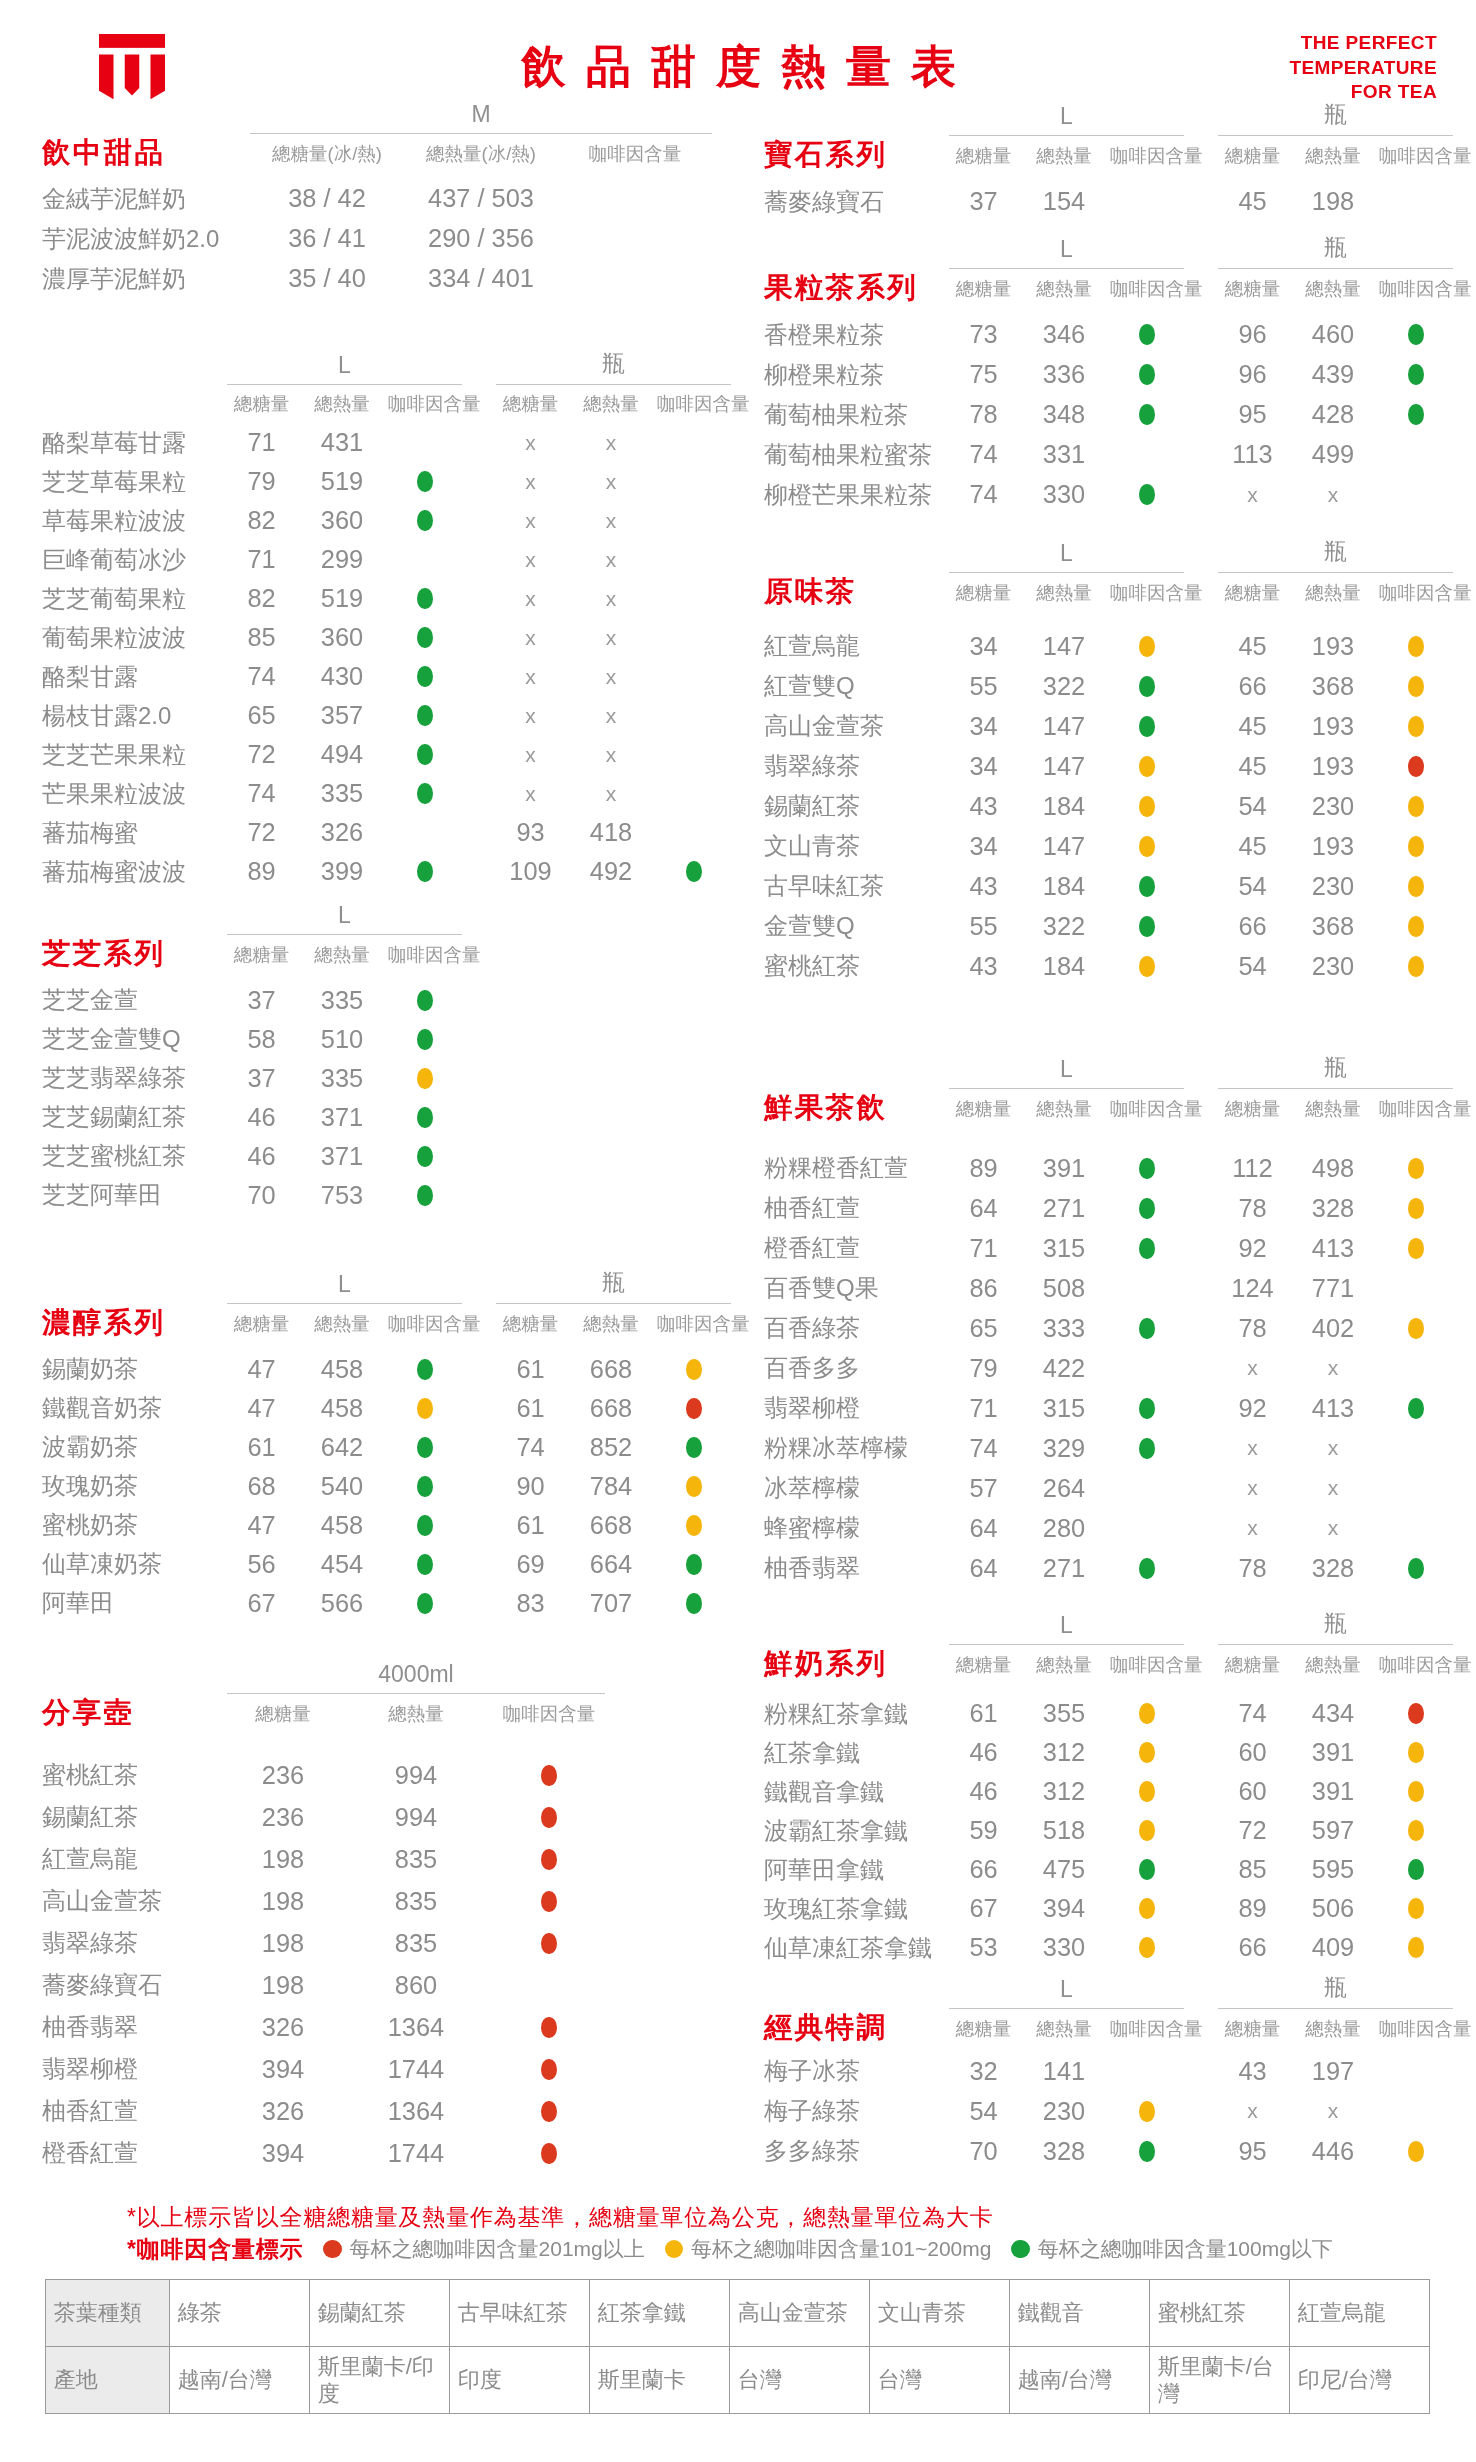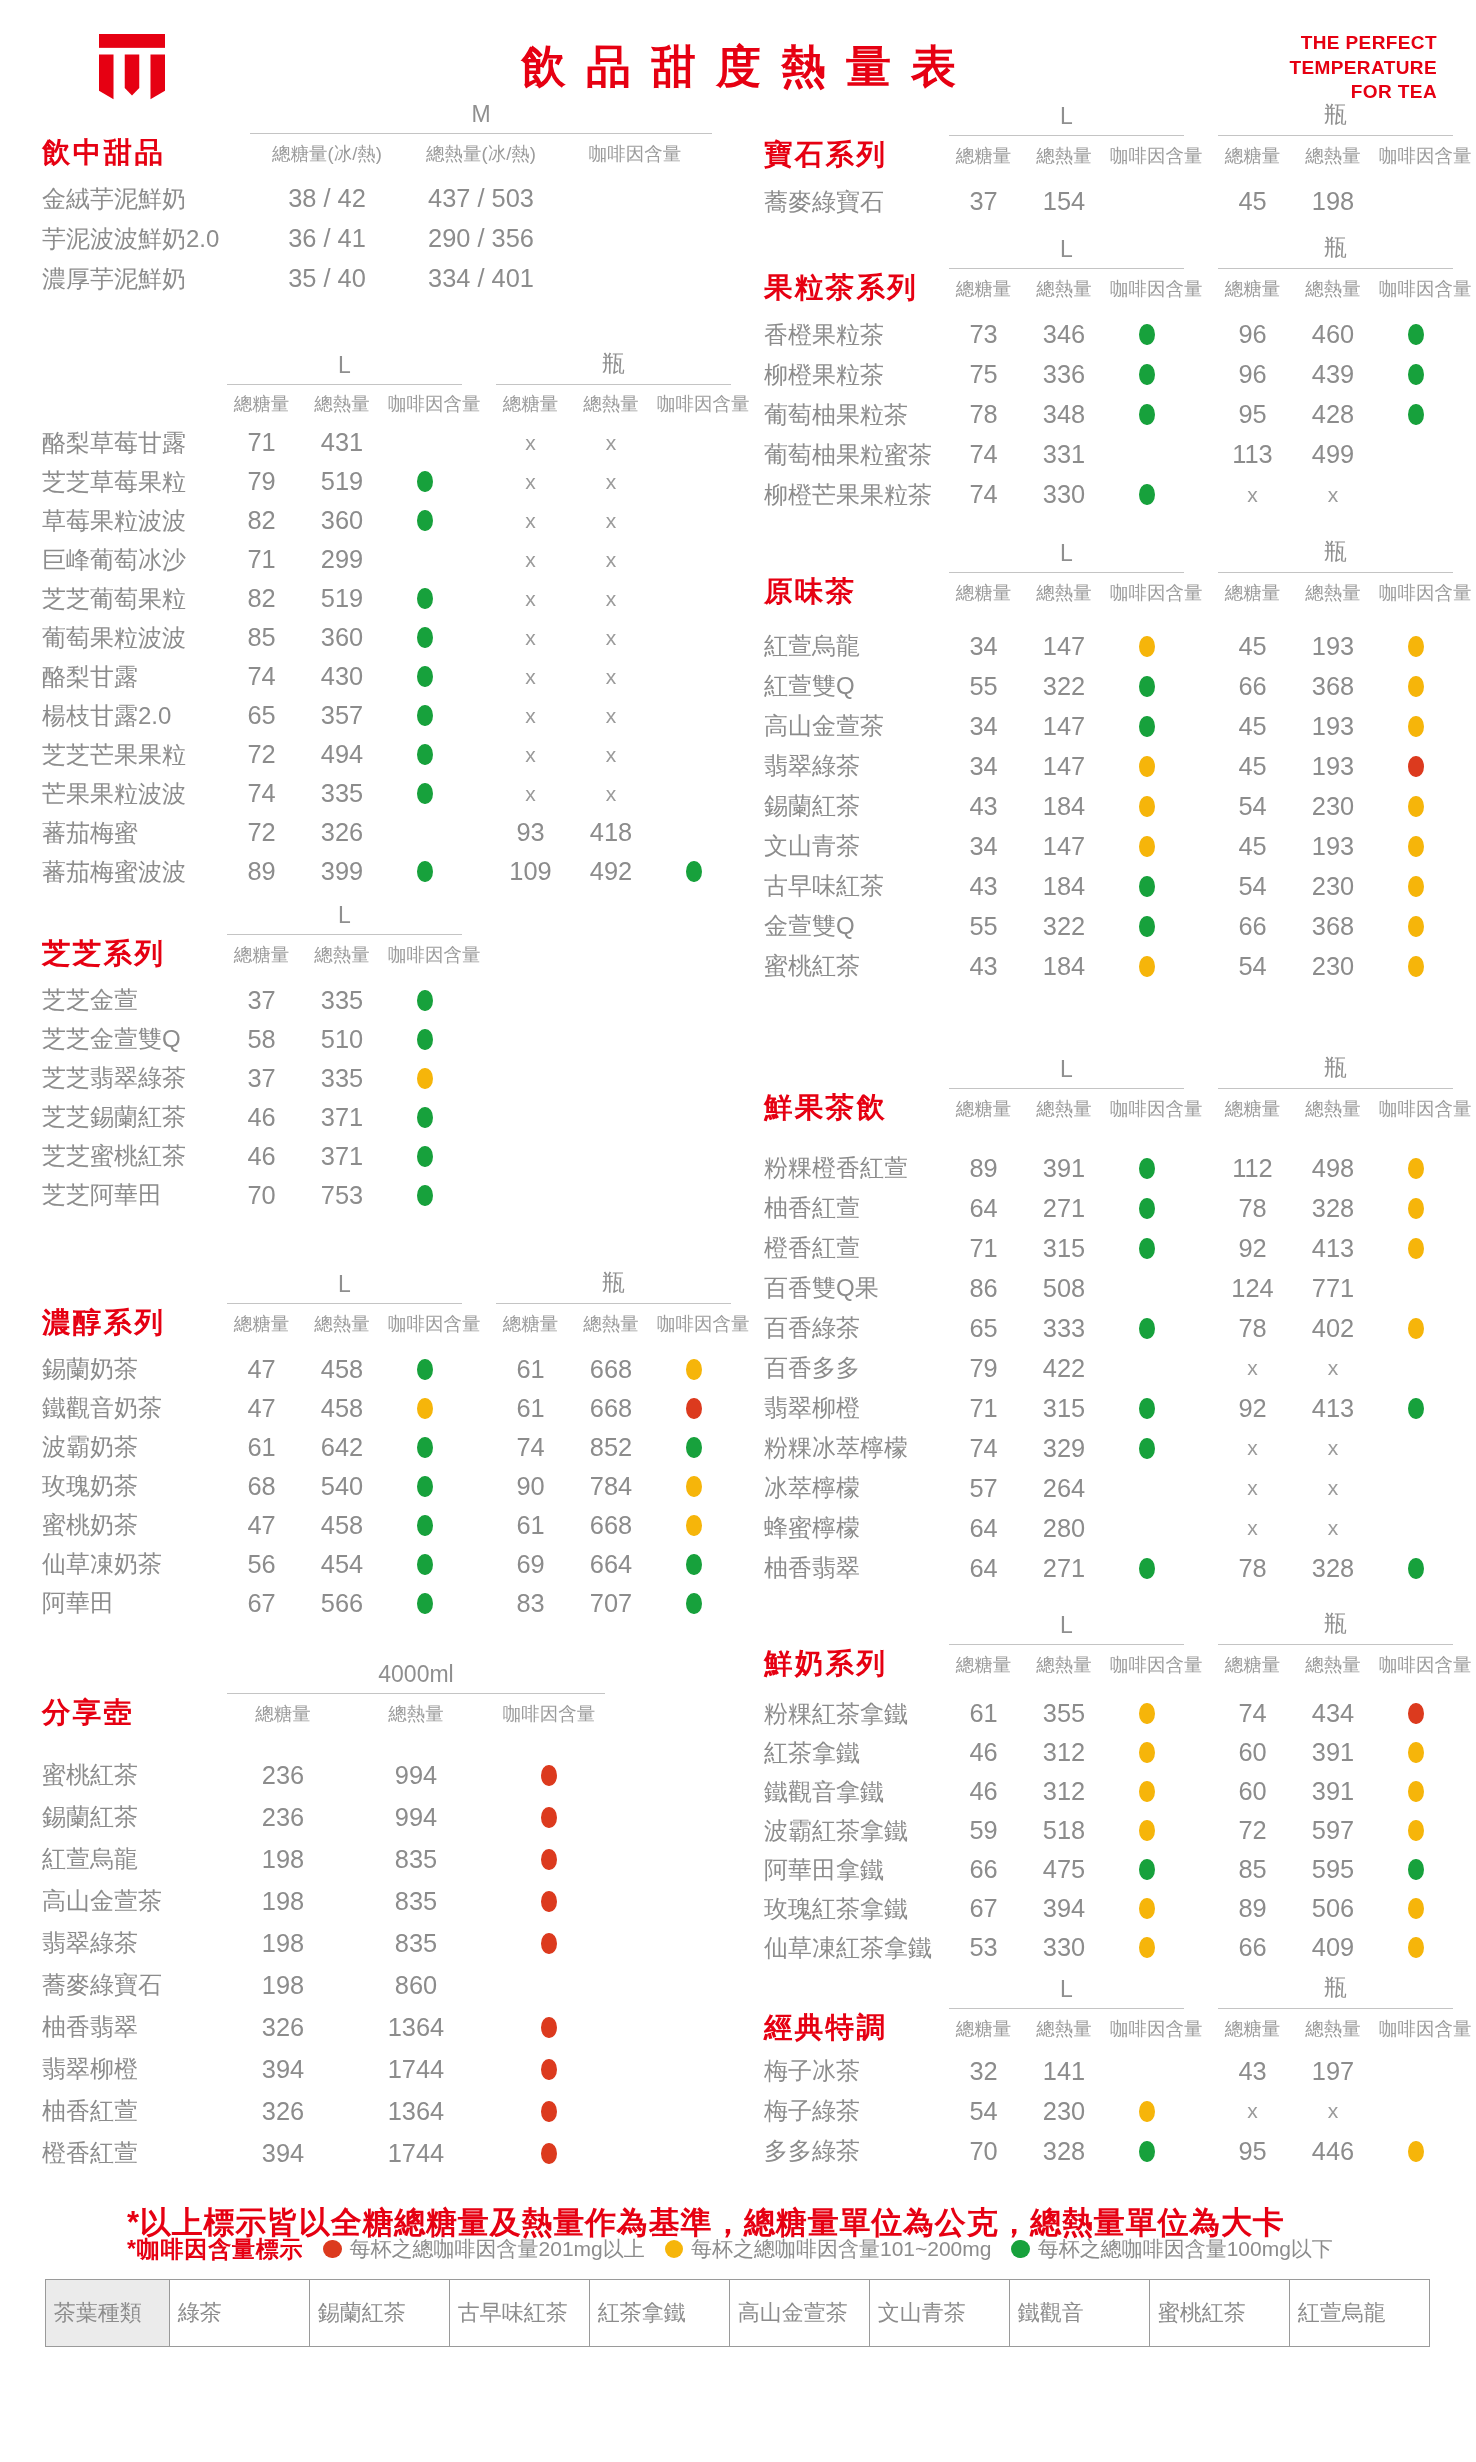--- a/index.html
+++ b/index.html
@@ -87,21 +87,21 @@
   #sec-gem-series .rows{margin-top:9.2px;}
   #sec-fruit-tea-series .rows{margin-top:8.5px;} #sec-fruit-tea-series .row{height:40px;}
   #sec-original-tea .rows{margin-top:16px;} #sec-original-tea .row{height:40px;}
   #sec-fresh-fruit-tea .rows{margin-top:22px;} #sec-fresh-fruit-tea .row{height:40px;}
   #sec-fresh-milk-series .rows{margin-top:12.3px;}
   #sec-classic-special .rows{margin-top:5.4px;} #sec-classic-special .row{height:40px;}
 
   
   .note1{
     position:absolute;left:127px;top:2202px;
-    color:var(--red);font-size:31px;font-weight:bold;letter-spacing:0.8px;
+    color:var(--red);font-size:23px;font-weight:normal;letter-spacing:0.8px;
   }
   .note2{
     position:absolute;left:127px;top:2235px;height:28px;
     display:flex;align-items:center;gap:20px;
   }
   .note2-label{color:var(--red);font-size:23px;font-weight:bold;letter-spacing:0.8px;}
   .legend-item{display:flex;align-items:center;gap:7.7px;}
   .legend-dot{width:18.5px;height:18.5px;border-radius:50%;}
   .legend-text{color:var(--txt);font-size:21px;}
 
@@ -1650,15 +1650,27 @@
         <td>綠茶</td>
         <td>錫蘭紅茶</td>
         <td>古早味紅茶</td>
         <td>紅茶拿鐵</td>
         <td>高山金萱茶</td>
         <td>文山青茶</td>
         <td>鐵觀音</td>
         <td>蜜桃紅茶</td>
         <td>紅萱烏龍</td>
       </tr>
+      <tr>
+        <td>產地</td>
+        <td>越南/台灣</td>
+        <td>斯里蘭卡/印度</td>
+        <td>印度</td>
+        <td>斯里蘭卡</td>
+        <td>台灣</td>
+        <td>台灣</td>
+        <td>越南/台灣</td>
+        <td>斯里蘭卡/台灣</td>
+        <td>印尼/台灣</td>
+      </tr>
     </tbody>
   </table>
 
 
 </body></html>

